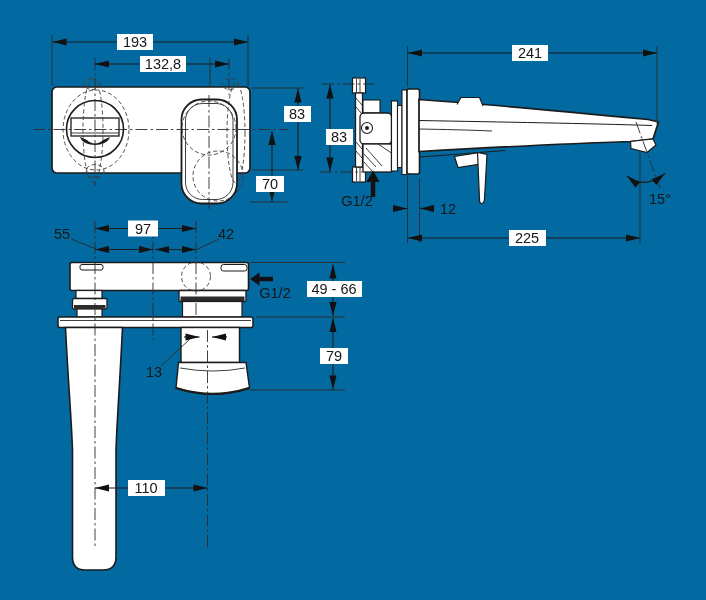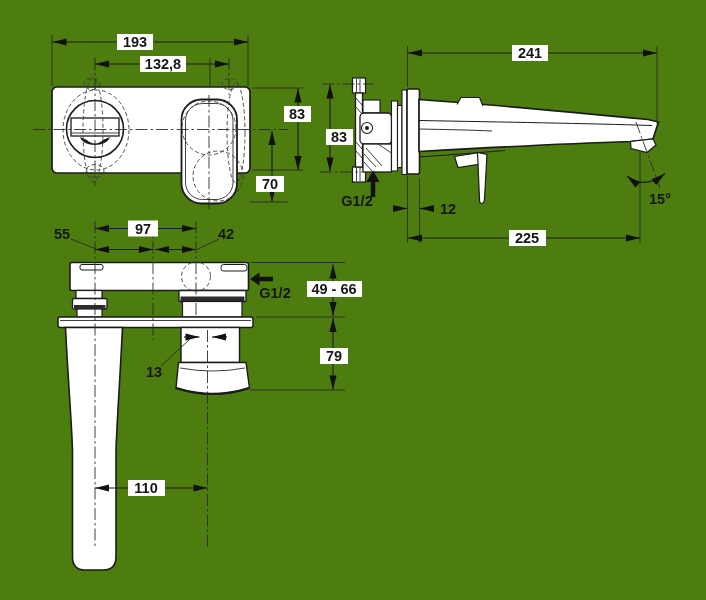--- a/index.html
+++ b/index.html
@@ -1,16 +1,16 @@
 <!DOCTYPE html>
 <html><head>
 <meta charset="utf-8">
 <style>
   html,body{margin:0;padding:0;background:#ffffff;}
-  .canvas{position:relative;width:706px;height:600px;background:#4d7c0f;overflow:hidden;font-weight:bold;}
+  .canvas{position:relative;width:706px;height:600px;background:#0369a1;overflow:hidden;}
   svg{position:absolute;left:0;top:0;}
   svg text{font-family:"Liberation Sans","DejaVu Sans",sans-serif;font-size:14.5px;fill:#161616;}
   .ln{stroke:#1b1b1b;fill:none;}
   .thin{stroke:#2a2a2a;stroke-width:0.9;fill:none;}
   .dim{stroke:#1d1d1d;stroke-width:1.1;fill:none;}
   .cl{stroke:#2b2b2b;stroke-width:0.9;fill:none;stroke-dasharray:12 3 2.5 3;}
   .dash{stroke:#3c3c3c;stroke-width:0.9;fill:none;stroke-dasharray:4 2.6;}
   .wfill{fill:#ffffff;}
   .bg{fill:#ffffff;stroke:none;}
 </style>

